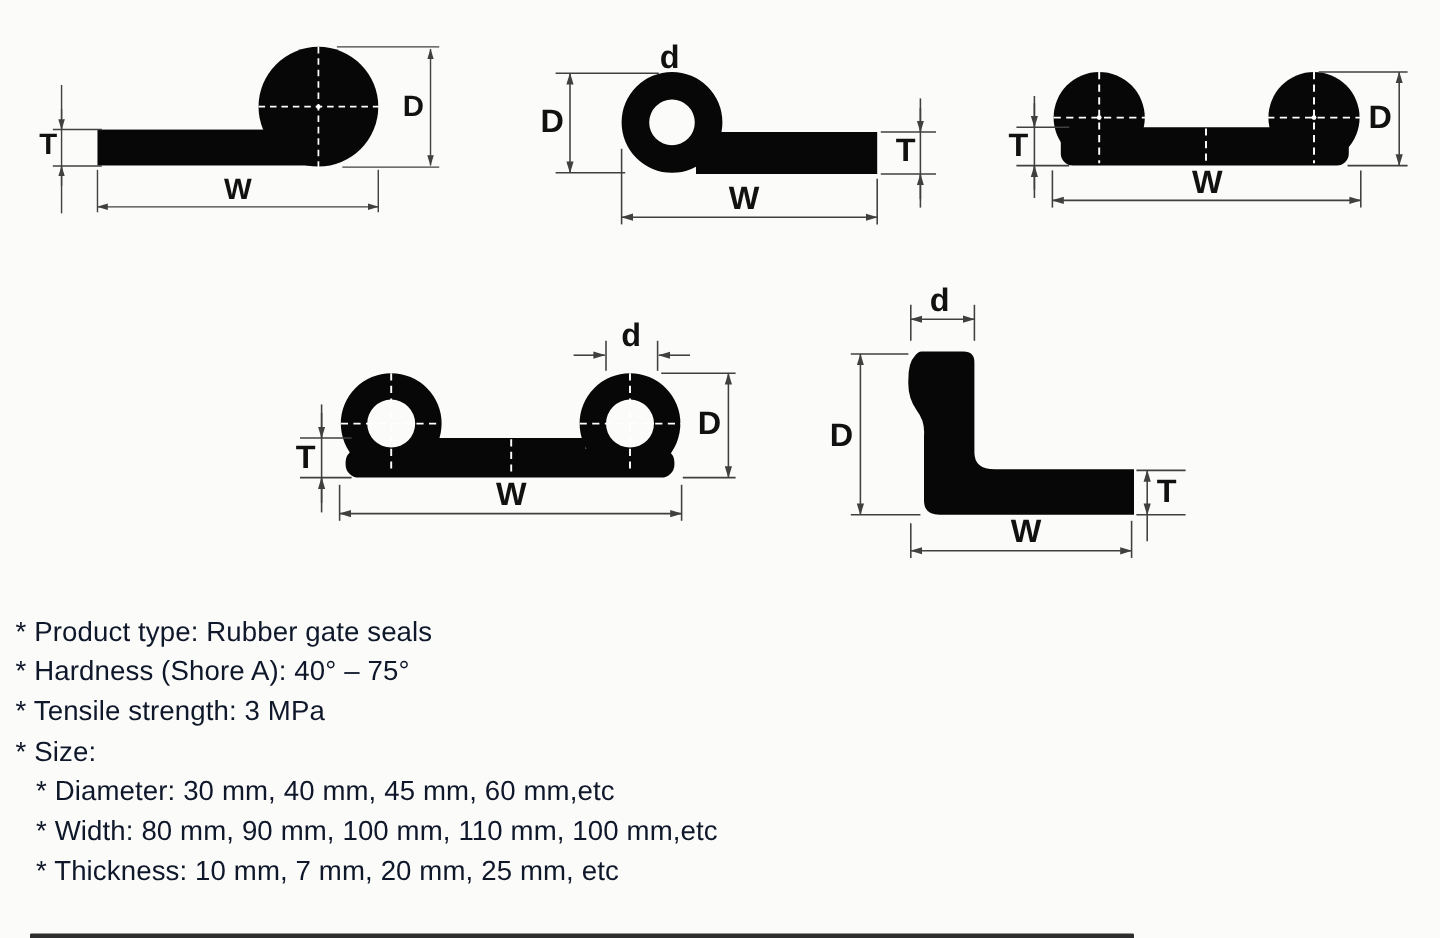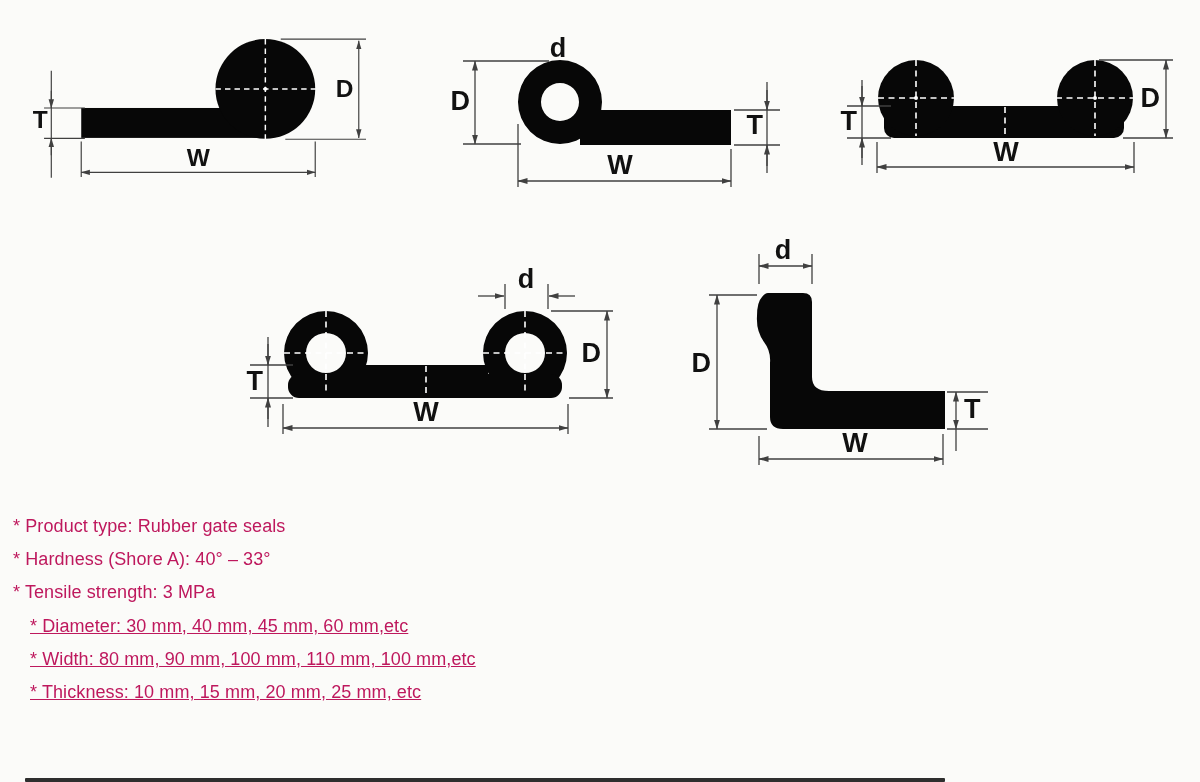--- a/index.html
+++ b/index.html
@@ -9,23 +9,23 @@
   #d1{left:20px;top:20px;}
   #d2{left:440px;top:20px;}
   #d3{left:830px;top:30px;}
   #d4{left:240px;top:255px;}
   #d5{left:680px;top:230px;}
   svg .shape{fill:#070707;stroke:none;}
   svg .dim{stroke:#404040;stroke-width:1.3;fill:none;}
   svg .dash{stroke:#ffffff;stroke-width:1.6;stroke-dasharray:6 4.5;fill:none;}
   svg .dot{fill:#ffffff;stroke:none;}
   svg text.lbl{fill:#111111;font-family:"Liberation Sans",sans-serif;font-size:27px;font-weight:700;}
-  .specs{position:absolute;left:13px;top:510px;color:#be185d;font-size:18px;letter-spacing:0.1px;}
+  .specs{position:absolute;left:13px;top:510px;color:#0f172a;font-size:23px;letter-spacing:0.1px;}
   .spec-line{height:33.2px;display:flex;align-items:center;white-space:pre;}
-  .spec-line.indent-1{padding-left:17px;text-decoration:underline;}
+  .spec-line.indent-1{padding-left:17px;}
   .cropped-line-bar{position:absolute;left:25px;top:778px;width:920px;height:4px;background:#2e2e2e;border-radius:1px;}
 </style>
 </head>
 <body>
 
 <div class="canvas">
 
   <svg id="d1" class="diag" width="400" height="195" viewBox="20 20 420 215">
     <defs>
       <marker id="a1" viewBox="0 0 10 8" refX="9.5" refY="4" markerWidth="10" markerHeight="8" markerUnits="userSpaceOnUse" orient="auto-start-reverse">
@@ -198,22 +198,23 @@
       <line class="dim" x1="956" y1="429" x2="956" y2="451"></line>
     </g>
     <text class="lbl" x="783" y="259" text-anchor="middle">d</text>
     <text class="lbl" x="711" y="372" text-anchor="end">D</text>
     <text class="lbl" x="855" y="452" text-anchor="middle">W</text>
     <text class="lbl" x="964" y="418" text-anchor="start">T</text>
   </svg>
 
   <div class="specs">
     <div class="spec-line">* Product type: Rubber gate seals</div>
-    <div class="spec-line">* Hardness (Shore A): 40° – 33°</div>
+    <div class="spec-line">* Hardness (Shore A): 40° – 75°</div>
     <div class="spec-line">* Tensile strength: 3 MPa</div>
+    <div class="spec-line">* Size:</div>
     <div class="spec-line indent-1">* Diameter: 30 mm, 40 mm, 45 mm, 60 mm,etc</div>
     <div class="spec-line indent-1">* Width: 80 mm, 90 mm, 100 mm, 110 mm, 100 mm,etc</div>
-    <div class="spec-line indent-1">* Thickness: 10 mm, 15 mm, 20 mm, 25 mm, etc</div>
+    <div class="spec-line indent-1">* Thickness: 10 mm, 7 mm, 20 mm, 25 mm, etc</div>
   </div>
 
   <div class="cropped-line-bar"></div>
 
 </div>
 
 </body></html>

